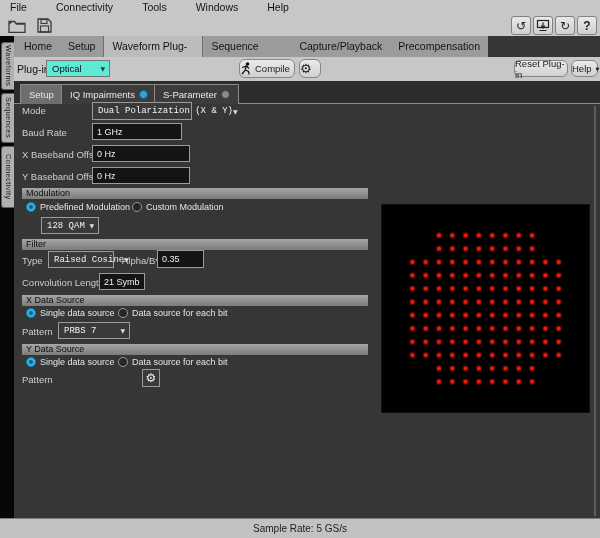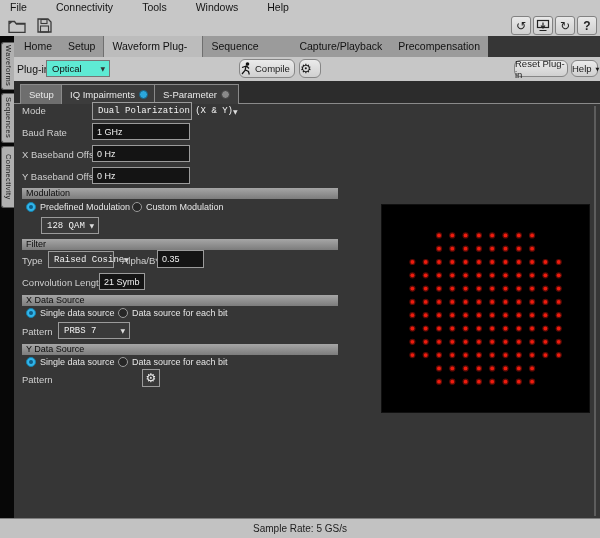--- a/index.html
+++ b/index.html
@@ -49,21 +49,21 @@
   .badge { width:9px; height:9px; border-radius:50%; border:1px solid #1a5f80; }
   .badge.gray { border-color:#3f3f3f; }
 
   
   .flabel { position:absolute; font-size:9.5px; color:#cfcfcf;text-align:center; }
   .tinput { position:absolute; background:#141414; border:1px solid #9b9b9b; color:#f0f0f0;
     font-size:9px; font-family:"Liberation Sans",sans-serif; padding:0 4px; }
   .dd-dark { position:absolute; background:#3a3a3a; border:1px solid #9b9b9b; display:flex; align-items:center; }
   .dd-dark .txt { flex:1; font-size:9px; color:#f2f2f2; padding-left:5px; white-space:nowrap;font-family:Liberation Mono, monospace; }
   .dd-dark .arr { font-size:6px; color:#ddd; padding-right:4px; }
-  .secbar { position:absolute; left:8px; width:316px; height:11px; background:linear-gradient(#a6a6a6,#7c7c7c);
+  .secbar { position:absolute; left:8px; width:346px; height:11px; background:linear-gradient(#a6a6a6,#7c7c7c);
     font-size:9px; color:#0c0c0c; line-height:11px; padding-left:4px; }
   .radio-item { position:absolute; display:flex; align-items:center; gap:4px; }
   .radio { width:10px; height:10px; border-radius:50%; background:#262626; border:1px solid #9a9a9a; position:relative; }
   .radio.on { background:#31b4ea; border-color:#1583ad; }
   .radio.on::after { content:''; position:absolute; inset:2px; border-radius:50%; background:#0f5d86; }
   .radio-item span { font-size:9px; color:#e6e6e6; }
   .gear-btn-dark { position:absolute; width:18px; height:18px; background:#3a3a3a; border:1px solid #9b9b9b;
     display:flex; align-items:center; justify-content:center; color:#f0f0f0; font-size:12px; }
 
   
@@ -169,21 +169,21 @@
     </div>
   </div>
 
   <span class="flabel" style="left:8px;top:24px">Mode</span>
   <div class="dd-dark" style="left:78px;top:21px;width:100px;height:18px">
     <span class="txt">Dual Polarization (X &amp; Y)</span>
     <span class="arr g">▼</span>
   </div>
 
   <span class="flabel" style="left:8px;top:46px">Baud Rate</span>
-  <input class="tinput" style="left: 78px; top: 42px; width: 98px; height: 17px;" readonly="" value="1 GHz">
+  <input class="tinput" style="left: 78px; top: 42px; width: 90px; height: 17px;" readonly="" value="1 GHz">
 
   <span class="flabel" style="left:8px;top:68px">X Baseband Offset</span>
   <input class="tinput" style="left: 78px; top: 64px; width: 98px; height: 17px;" readonly="" value="0 Hz">
 
   <span class="flabel" style="left:8px;top:90px">Y Baseband Offset</span>
   <input class="tinput" style="left: 78px; top: 86px; width: 98px; height: 17px;" readonly="" value="0 Hz">
 
   <div class="secbar" style="top:107px">Modulation</div>
   <div class="radio-item" style="left:12px;top:121px">
     <span class="radio on"></span>

